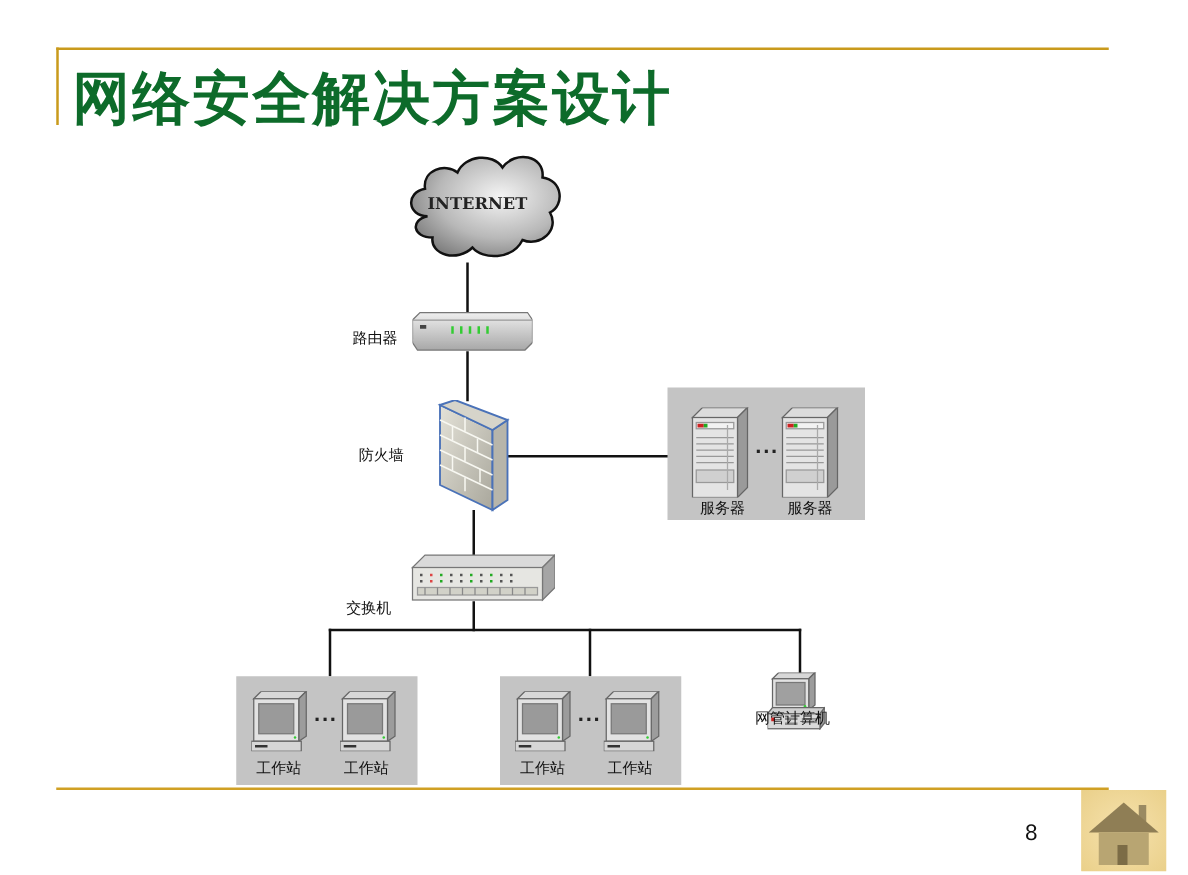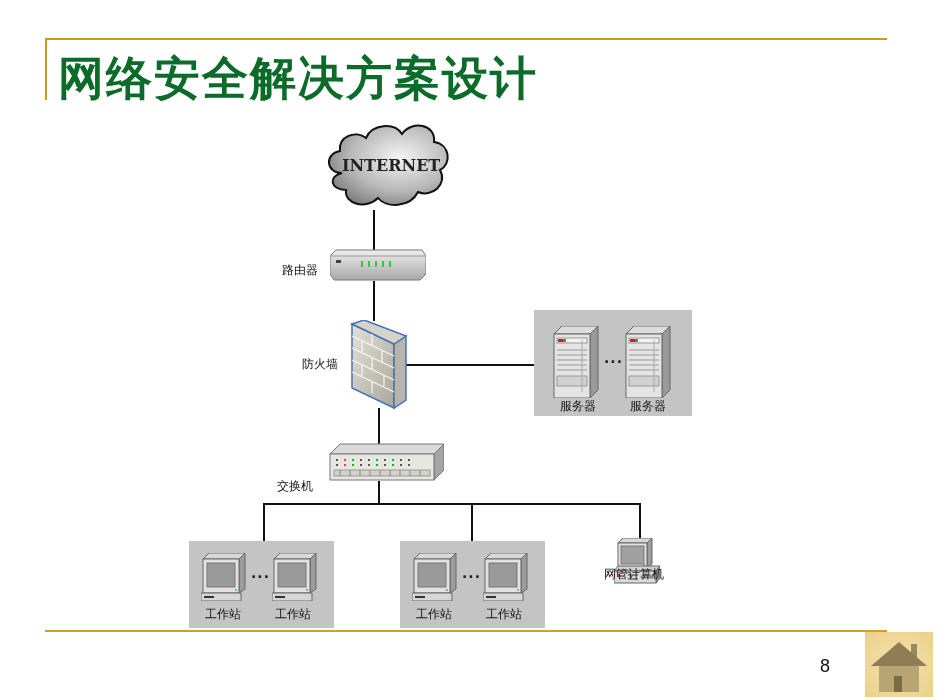--- a/index.html
+++ b/index.html
@@ -40,21 +40,21 @@
   <svg width="130" height="95" viewBox="0 0 130 95">
     <defs>
       <radialGradient id="cg" cx="0.6" cy="0.4" r="0.7">
         <stop offset="0" stop-color="#f4f4f4"></stop>
         <stop offset="0.6" stop-color="#b8b8b8"></stop>
         <stop offset="1" stop-color="#7a7a7a"></stop>
       </radialGradient>
     </defs>
     <path d="M20 55 C4 55 2 36 18 33 C16 18 34 12 44 20 C50 6 72 4 80 16 C90 2 114 6 112 24 C128 26 130 46 118 52 C126 66 110 80 96 74 C88 90 64 90 56 80 C44 92 22 86 24 72 C8 72 6 58 20 55 Z" fill="url(#cg)" stroke="#111" stroke-width="2"></path>
   </svg>
-  <div class="abs" style="left:20px;top:38px;font-family:'DejaVu Serif',serif;font-weight:bold;font-size:16px;color:#222;">INTERNET</div>
+  <div class="abs" style="left:20px;top:38px;font-family:'DejaVu Serif',serif;font-weight:bold;font-size:13px;color:#222;">INTERNET</div>
 </div>
 
 <div class="abs lbl" style="left:282px;top:262px;">路由器</div>
 <div class="abs" style="left:330px;top:248px;width:96px;height:34px;">
   <svg width="96" height="34" viewBox="0 0 96 34">
     <defs>
       <linearGradient id="rg" x1="0" y1="0" x2="0" y2="1">
         <stop offset="0" stop-color="#efefef"></stop>
           <stop offset="1" stop-color="#a8a8a8"></stop>
       </linearGradient>
@@ -66,21 +66,21 @@
     <g stroke="#33cc33" stroke-width="2">
       <line x1="32" y1="13" x2="32" y2="19"></line>
         <line x1="39" y1="13" x2="39" y2="19"></line>
       <line x1="46" y1="13" x2="46" y2="19"></line>
         <line x1="53" y1="13" x2="53" y2="19"></line>
       <line x1="60" y1="13" x2="60" y2="19"></line>
     </g>
   </svg>
 </div>
 
-<div class="abs lbl" style="left:302px;top:356px;">防火墙</div>
+<div class="abs lbl" style="left:287px;top:356px;">防火墙</div>
 <div class="abs" style="left:350px;top:320px;width:58px;height:90px;">
   <svg width="58" height="90" viewBox="0 0 58 90">
     <defs>
       <linearGradient id="fg" x1="0" y1="0" x2="1" y2="1">
         <stop offset="0" stop-color="#e4e2d8"></stop>
           <stop offset="1" stop-color="#a9a79c"></stop>
       </linearGradient>
     </defs>
     <polygon points="2,4 44,24 44,88 2,68" fill="url(#fg)" stroke="#4a72b8" stroke-width="1.5"></polygon>
     <polygon points="44,24 56,16 56,80 44,88" fill="#b7b5aa" stroke="#4a72b8" stroke-width="1.5"></polygon>

